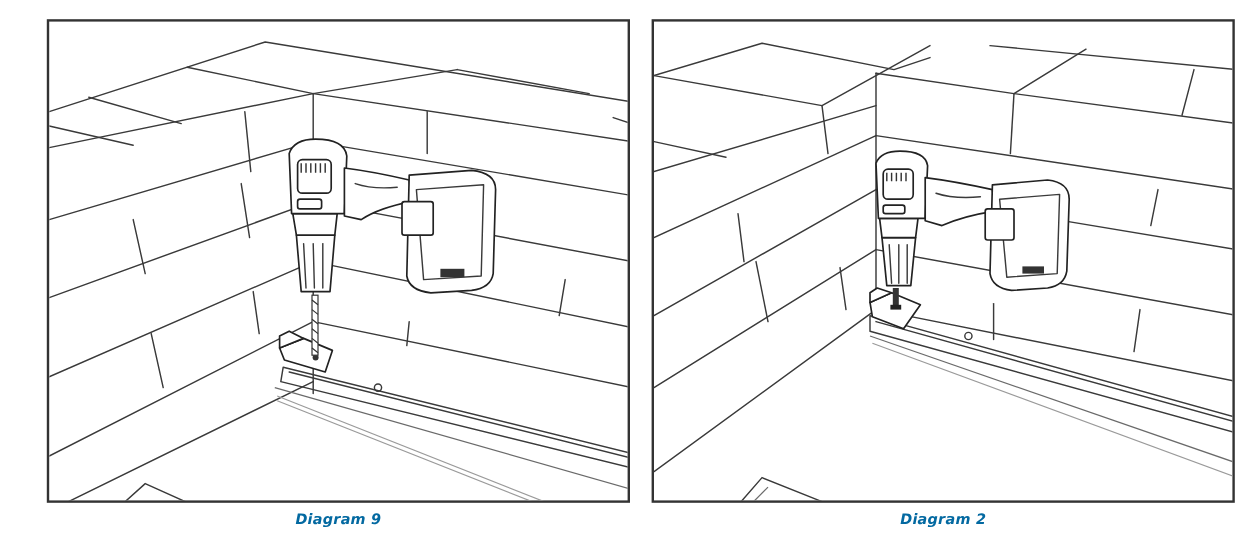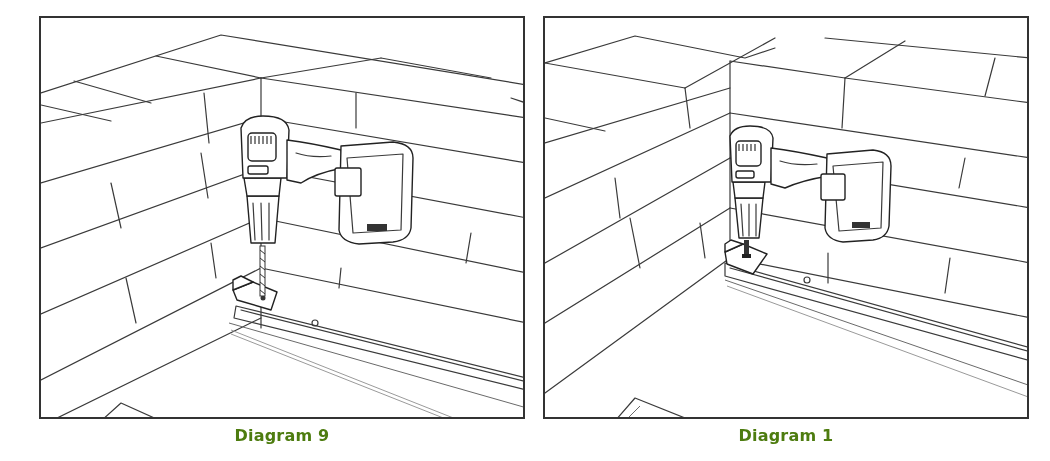--- a/index.html
+++ b/index.html
@@ -4,22 +4,22 @@
 <style>
   html, body { margin:0; padding:0; background:#ffffff; }
   body { width:1050px; height:461px; position:relative; overflow:hidden;
          font-family:"Liberation Sans", sans-serif; }
   .panel { position:absolute; top:16px; width:486px; height:403px;
            border:2px solid #333333; box-sizing:border-box; background:#fff; overflow:hidden; }
   .panel svg { position:absolute; left:0; top:0; }
   #panel-1 { left:39px; }
   #panel-2 { left:543px; }
   .caption { position:absolute; top:426px; width:486px; text-align:center;
-             font-family:"DejaVu Sans", sans-serif; font-weight:bold; font-size:16px;
-             color:#4d7c0f; letter-spacing:0.2px; }
+             font-family:"DejaVu Sans", sans-serif; font-weight:bold; font-size:12px;
+             color:#0369a1; letter-spacing:0.2px;font-style:italic; }
   #caption-1 { left:39px; }
   #caption-2 { left:543px; }
   .ln { stroke:#3a3a3a; stroke-width:1.2; fill:none; stroke-linecap:round; stroke-linejoin:round; }
   .lt { stroke:#6a6a6a; stroke-width:1; fill:none; }
   .lg { stroke:#9a9a9a; stroke-width:1; fill:none; }
   .dk { stroke:#222; stroke-width:1.4; fill:#fff; stroke-linejoin:round; }
 </style>
 </head>
 <body>
 
@@ -168,13 +168,13 @@
       <rect x="191" y="153" width="18" height="7" rx="2" class="dk"></rect>
       <path class="dk" d="M226,130 Q250,133 282,140 L284,158 Q258,162 240,170 L226,166 Z"></path>
       <path class="ln" d="M235,143 Q250,148 272,146"></path>
       <path class="dk" d="M282,136 L328,132 Q346,134 346,148 L344,208 Q342,220 328,222 L298,224 Q282,222 280,210 Z"></path>
       <path class="ln" d="M288,148 L338,144 L336,210 L294,213 Z"></path>
       <rect x="276" y="156" width="24" height="26" rx="2" class="dk"></rect>
       <rect x="307" y="204" width="18" height="6" fill="#333"></rect>
     </g>
   </svg>
 </div>
-<div id="caption-2" class="caption">Diagram 1</div>
+<div id="caption-2" class="caption">Diagram 2</div>
 
 </body></html>

